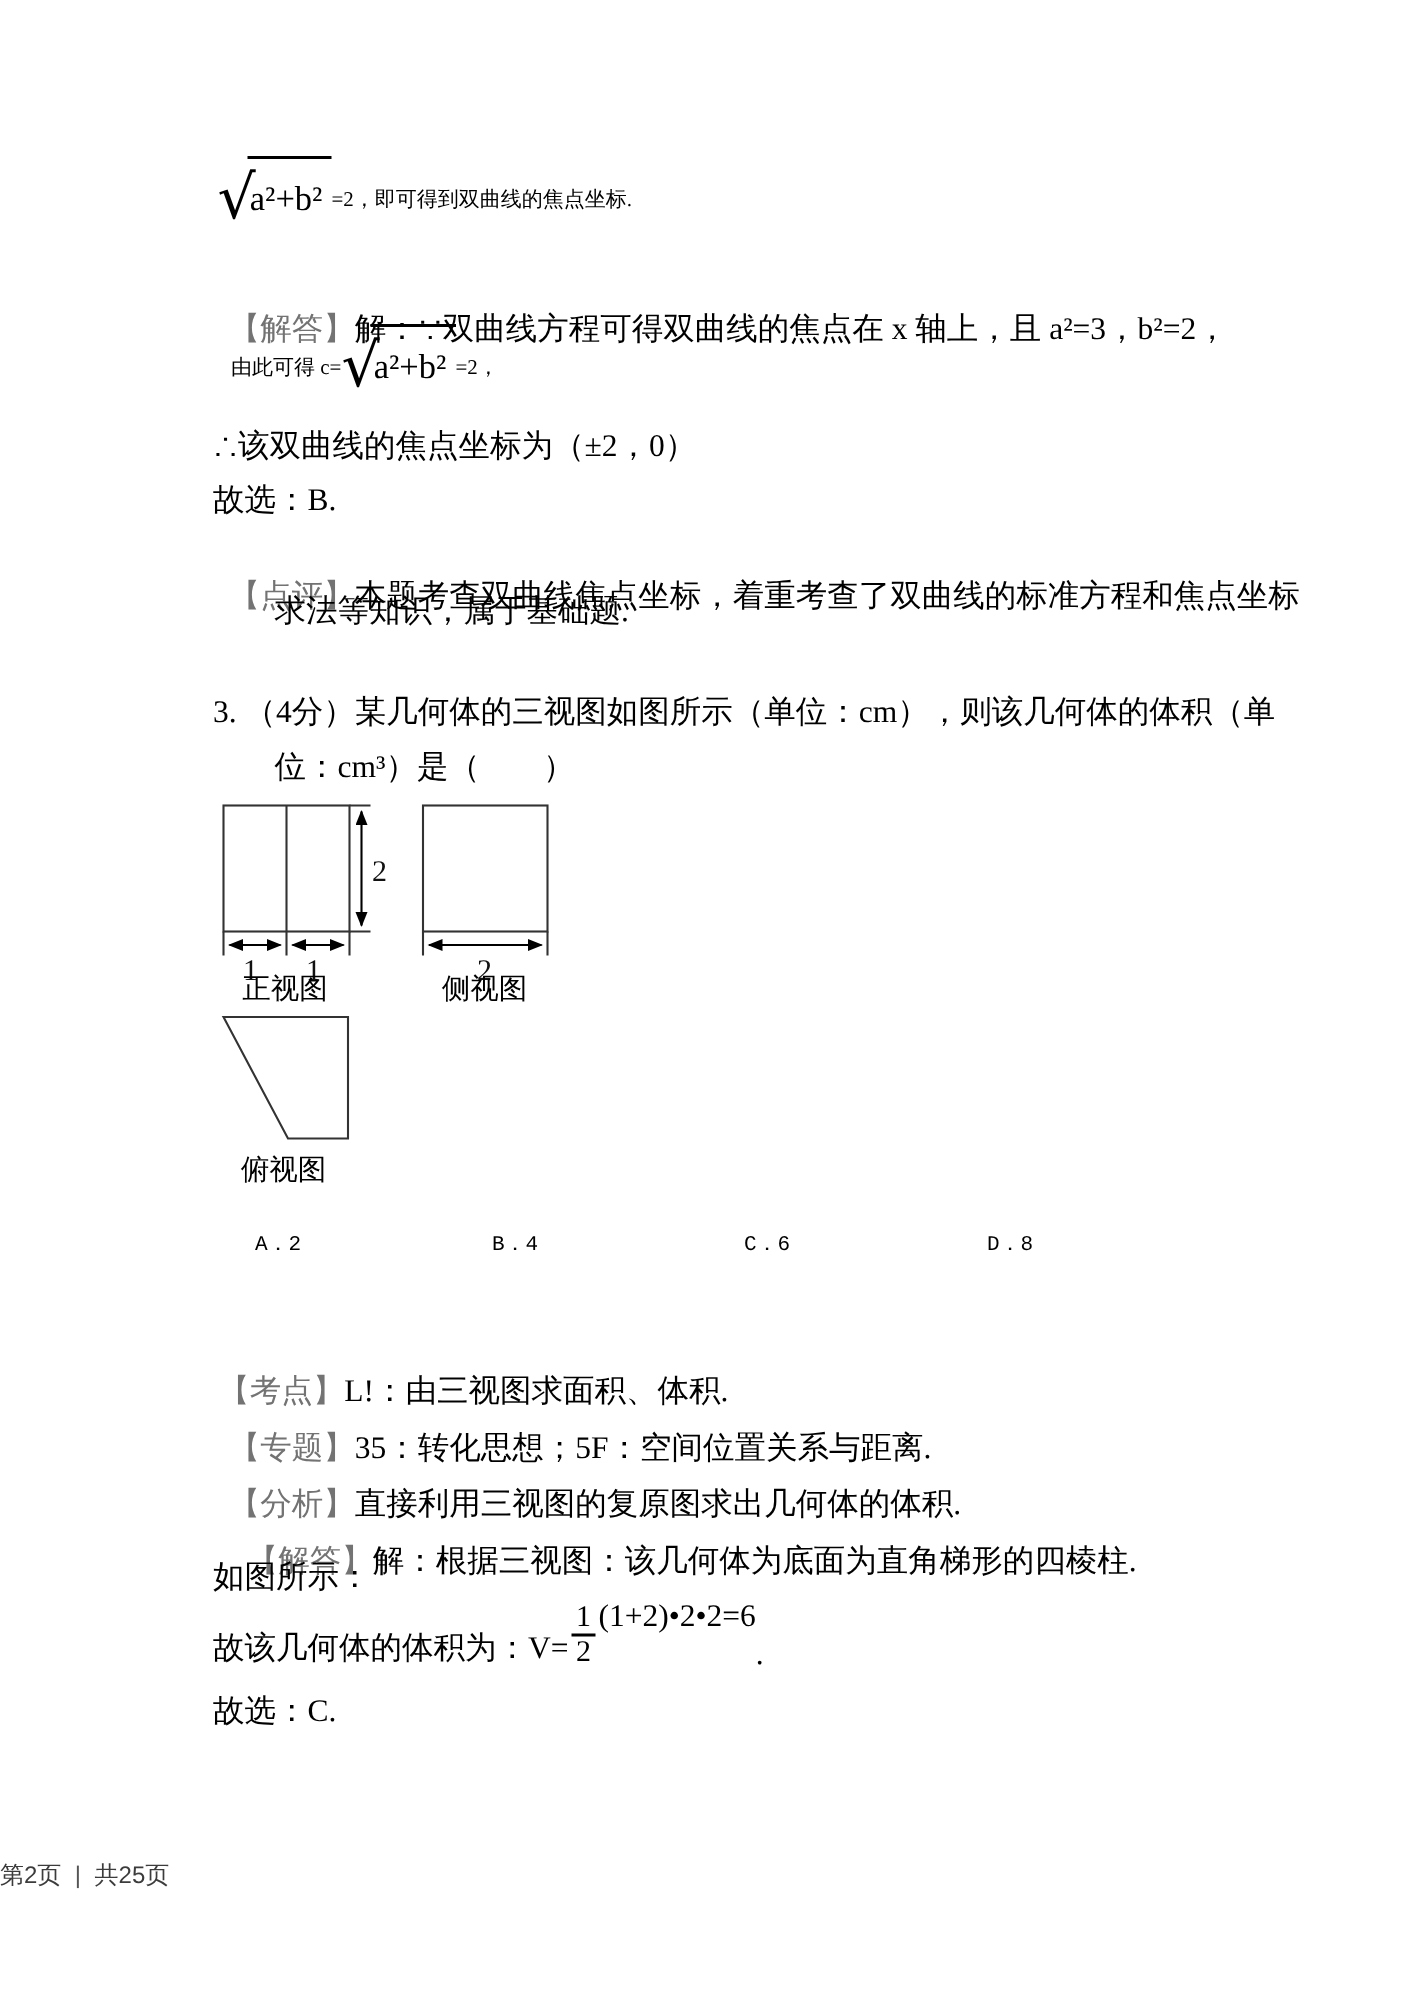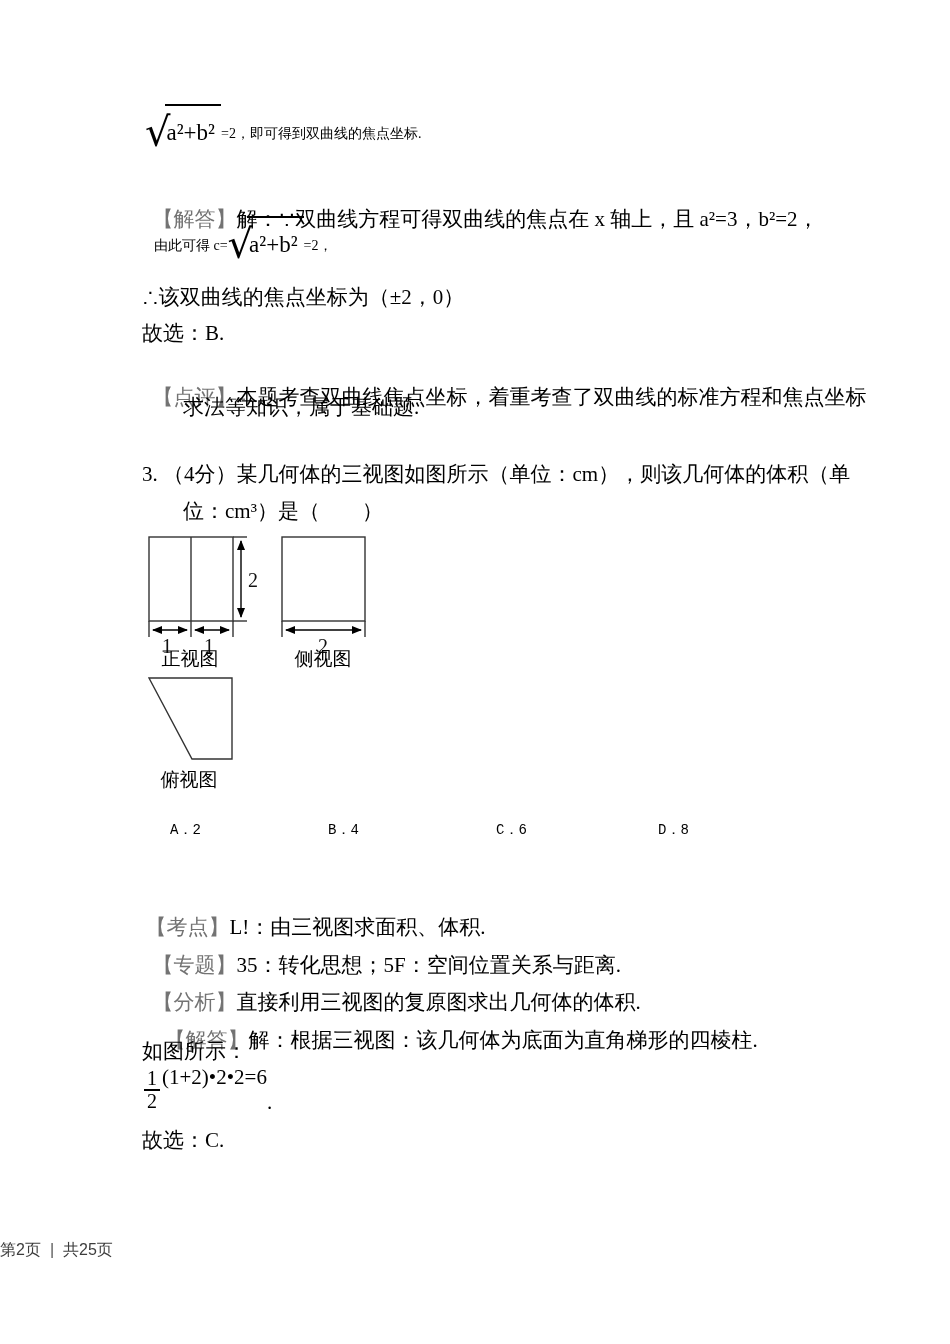--- a/index.html
+++ b/index.html
@@ -116,20 +116,21 @@
 </div>
 <div class="abs line" style="left:142px;top:962px;">
   <span class="tag">【分析】</span><span>直接利用三视图的复原图求出几何体的体积.</span>
 </div>
 <div class="abs line" style="left:154px;top:1000px;">
   <span class="tag">【解答】</span><span>解：根据三视图：该几何体为底面为直角梯形的四棱柱.</span>
 </div>
 <div class="abs line" style="left:142px;top:1038px;">如图所示：</div>
 
 <div class="abs vformula" style="left:142px;top:1063px;">
+  <span class="ftext prefix">故该几何体的体积为：V=</span>
   <span class="frac">
     <span class="num">1</span>
     <span class="den">2</span>
   </span>
   <span class="ftext suffix">(1+2)•2•2=6</span>
   <span class="ftext period">.</span>
 </div>
 
 <div class="abs line" style="left:142px;top:1127px;">故选：C.</div>
 

